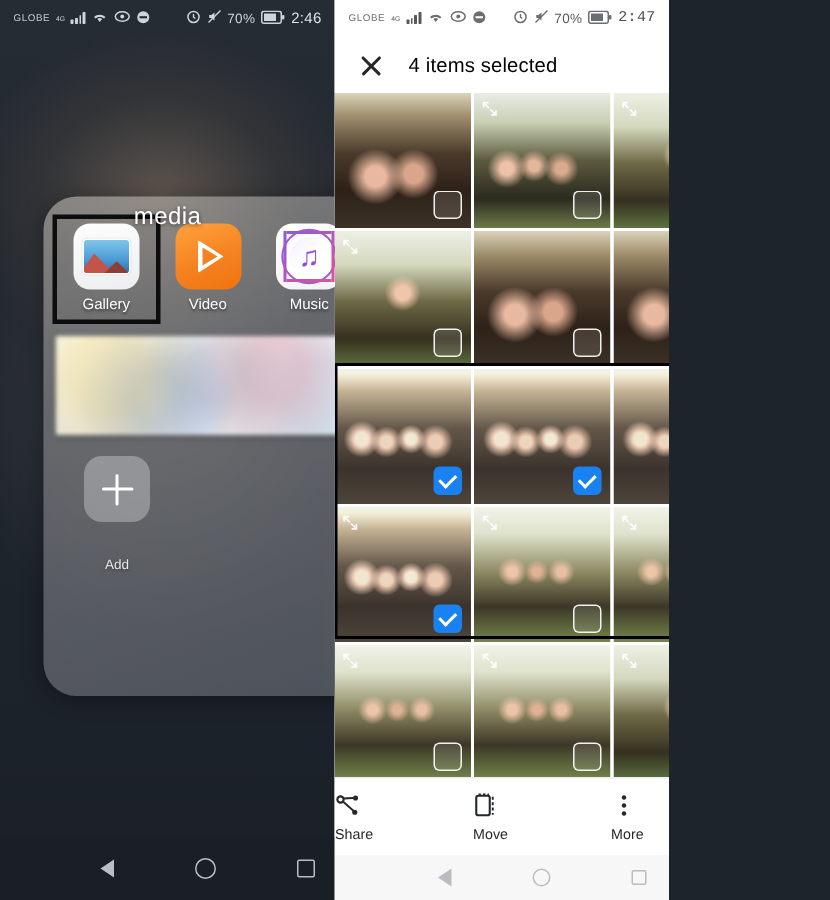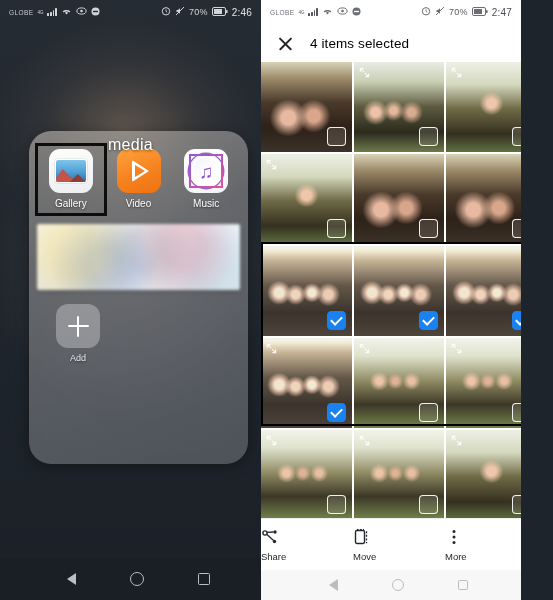--- a/index.html
+++ b/index.html
@@ -2,21 +2,21 @@
 <html><head>
 <meta charset="utf-8">
 <style>
   * { box-sizing: border-box; margin: 0; padding: 0; }
   html, body {
     width: 553px; height: 600px;
     font-family: "Liberation Sans", sans-serif;
     overflow: hidden;
     background: #1e242b;
   }
-  .screen { display: flex; width: 521px; height: 600px; }
+  .screen { display: flex; width: 446px; height: 600px; }
 
   
   .panel-left {
     position: relative;
     width: 277px; height: 600px;
     background:
       radial-gradient(ellipse 180px 150px at 48% 22%, rgba(142,120,100,0.55) 0%, rgba(90,80,74,0.25) 45%, rgba(30,36,43,0) 75%),
       radial-gradient(ellipse 200px 220px at 50% 45%, rgba(120,112,108,0.30) 0%, rgba(30,36,43,0) 70%),
       linear-gradient(180deg, #262c33 0%, #22282f 30%, #1d232a 70%, #1b2027 100%);
     overflow: hidden;
@@ -124,21 +124,21 @@
       radial-gradient(circle at 18% 40%, rgba(230,196,60,.30) 0 14%, transparent 40%),
       radial-gradient(circle at 33% 62%, rgba(60,110,220,.28) 0 12%, transparent 38%),
       radial-gradient(circle at 52% 38%, rgba(150,160,175,.30) 0 16%, transparent 42%),
       radial-gradient(circle at 72% 34%, rgba(225,90,110,.26) 0 13%, transparent 38%),
       radial-gradient(circle at 86% 58%, rgba(120,190,225,.25) 0 12%, transparent 38%),
       linear-gradient(180deg,#fbfbfb 0%,#f2f3f4 50%,#e9eaec 100%);
     filter: blur(1.4px);
     box-shadow: 0 1px 4px rgba(0,0,0,.22);
   }
   .add-row { padding: 14px 0 0 18px; }
-  .add-cell { width: 62px; display:flex; flex-direction:column; align-items:center; gap:5px; }
+  .add-cell { width: 62px; display:flex; flex-direction:column; align-items:center; gap:23px; }
   .add-icon {
     width: 44px; height: 44px; border-radius: 12px;
     background: rgba(255,255,255,.30);
     display:flex; align-items:center; justify-content:center;
     position: relative;
   }
   .add-icon:before, .add-icon:after {
     content:""; position:absolute; background:#fff; border-radius:1px;
   }
   .add-icon:before { width: 21px; height: 2.6px; }
@@ -160,21 +160,21 @@
   
   .panel-right {
     position: relative; width: 276px; height: 600px;
     background: #fff; overflow: hidden;
   }
   .statusbar-light {
     height: 24px; display:flex; align-items:center; justify-content:space-between;
     padding: 0 9px; color:#55595e; font-size:9px; background:#fff;
   }
   .statusbar-light .sb-carrier { color:#6a6e73; }
-  .statusbar-light .sb-time { color:#4a4e53; }
+  .statusbar-light .sb-time { color:#4a4e53;font-family:Liberation Mono, monospace; }
 
   .select-header {
     height: 38px; display:flex; align-items:center; gap:16px;
     padding: 0 16px; background:#fff;
   }
   .close-x { width:17px; height:17px; position:relative; flex:0 0 auto; }
   .close-x:before, .close-x:after {
     content:""; position:absolute; top:50%; left:0; width:17px; height:1.6px;
     background:#23262a; border-radius:1px;
   }

